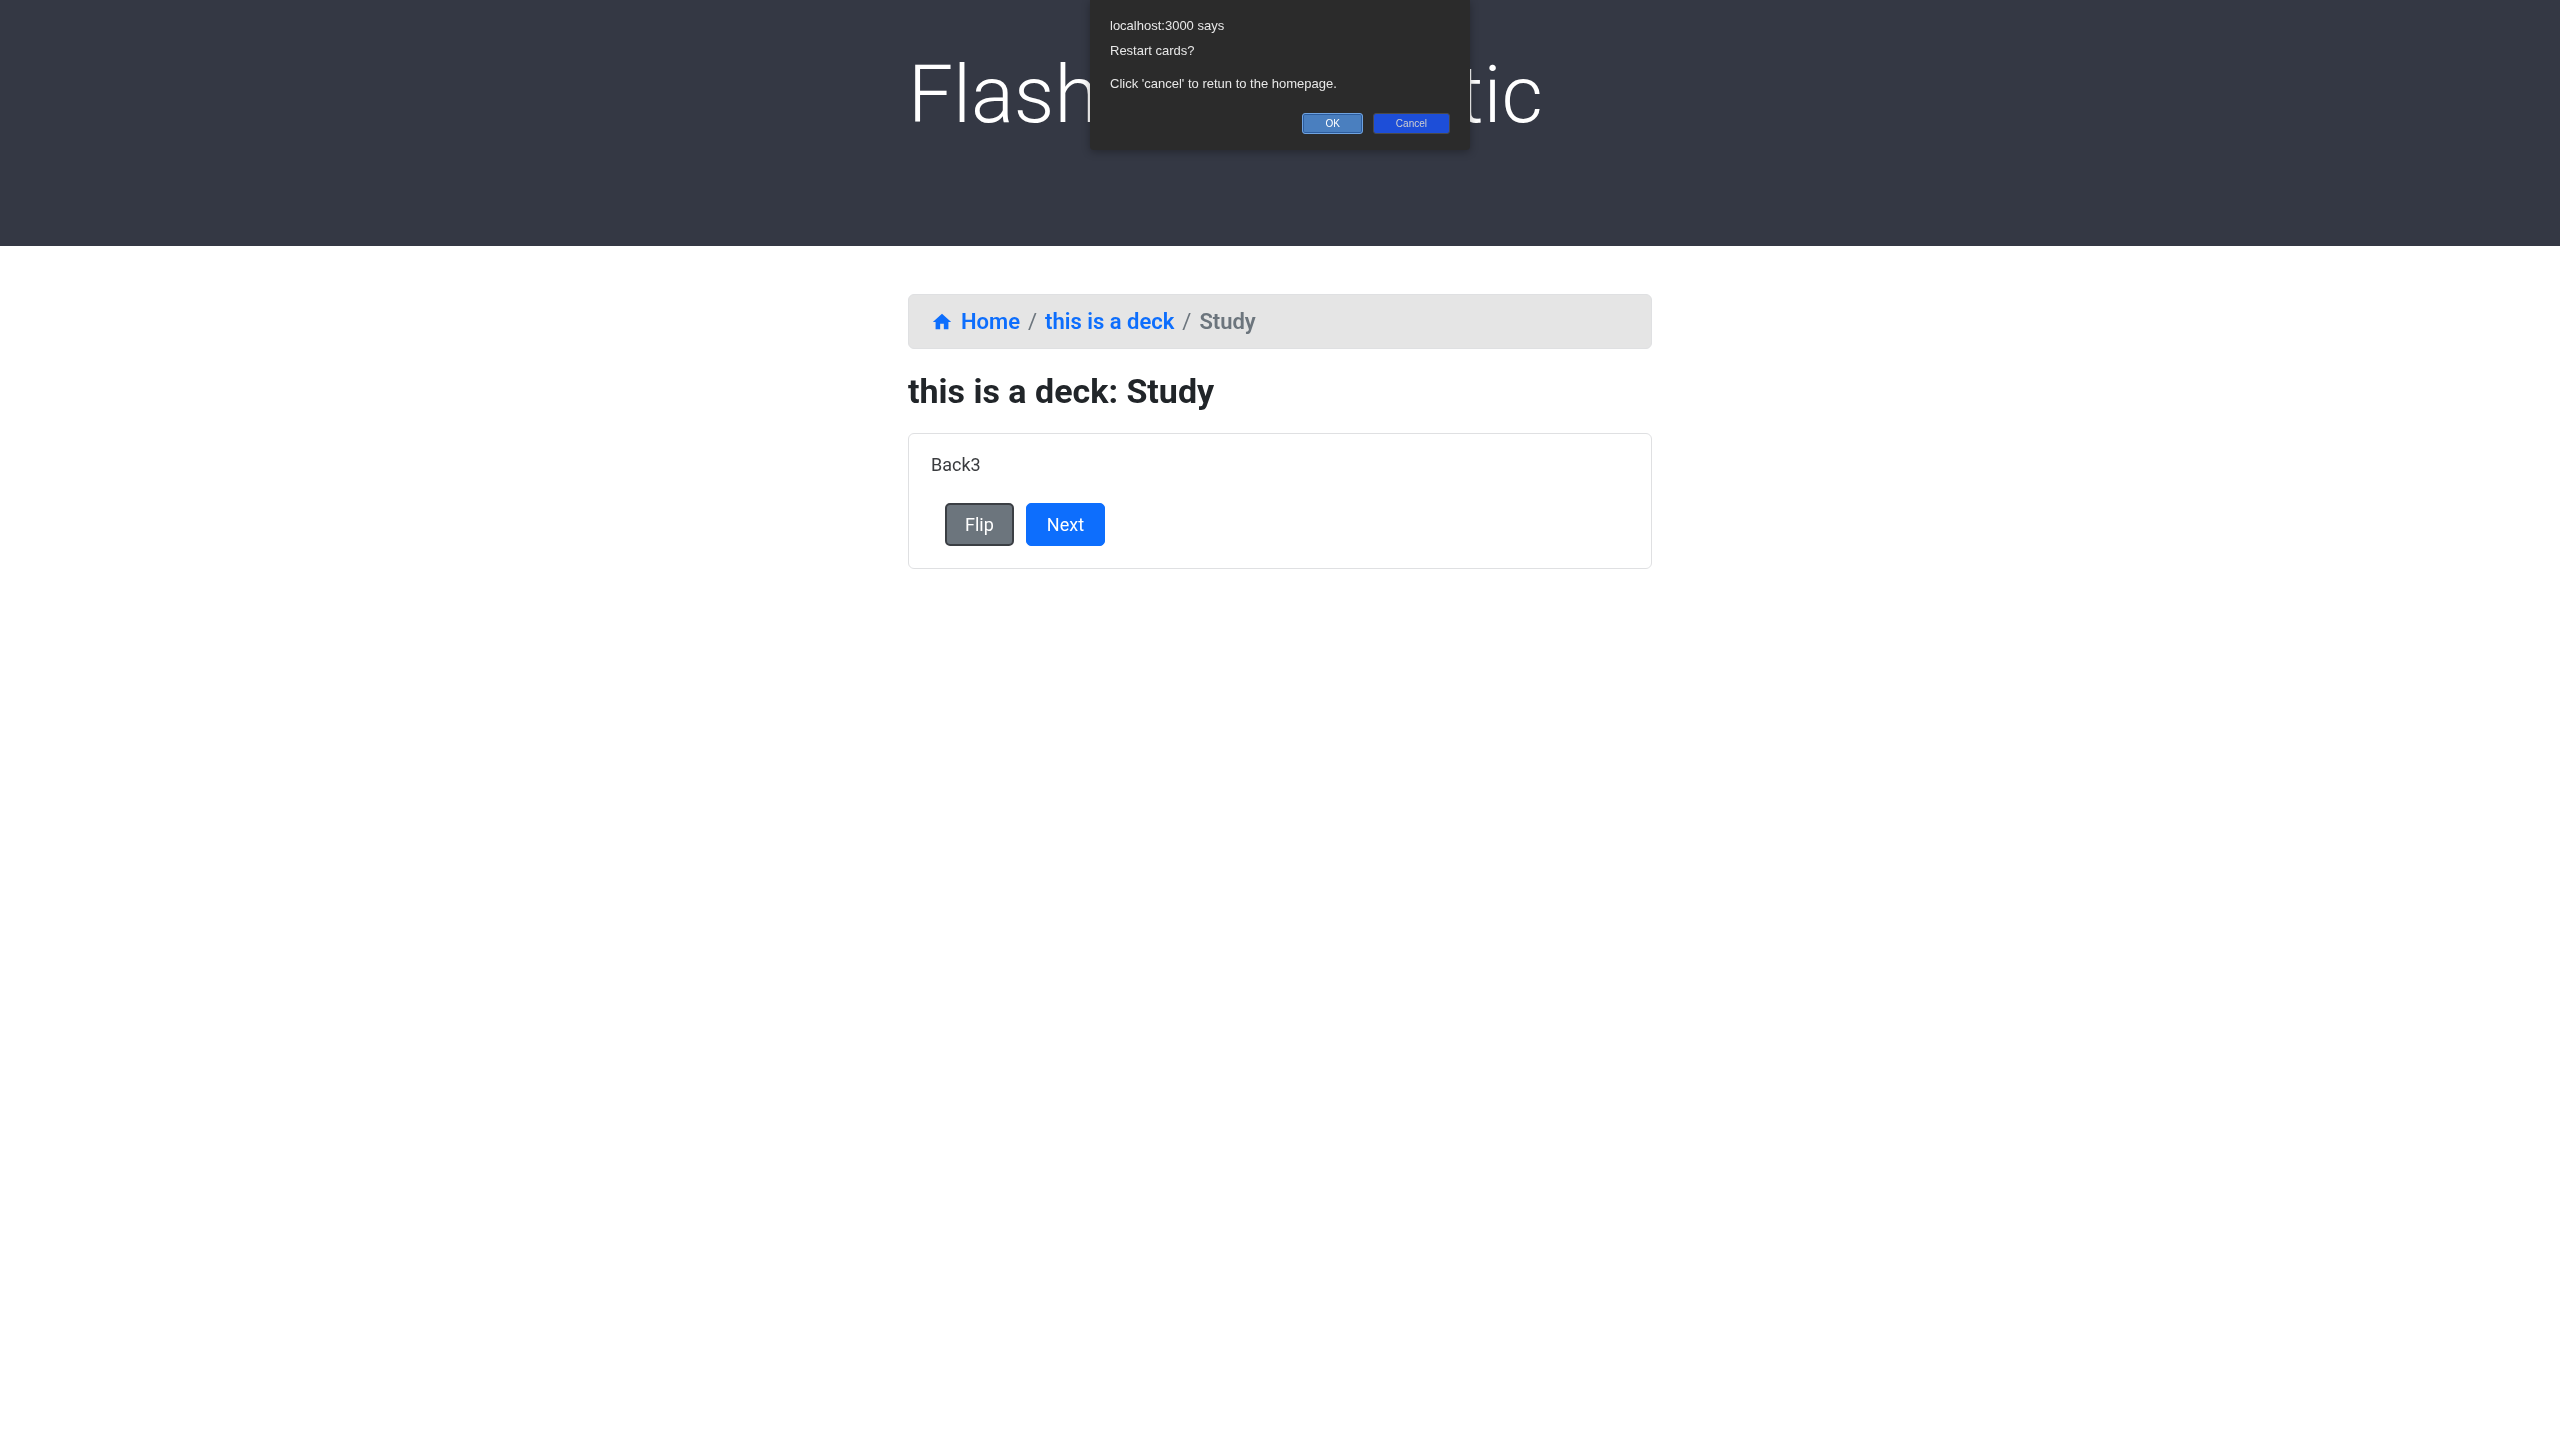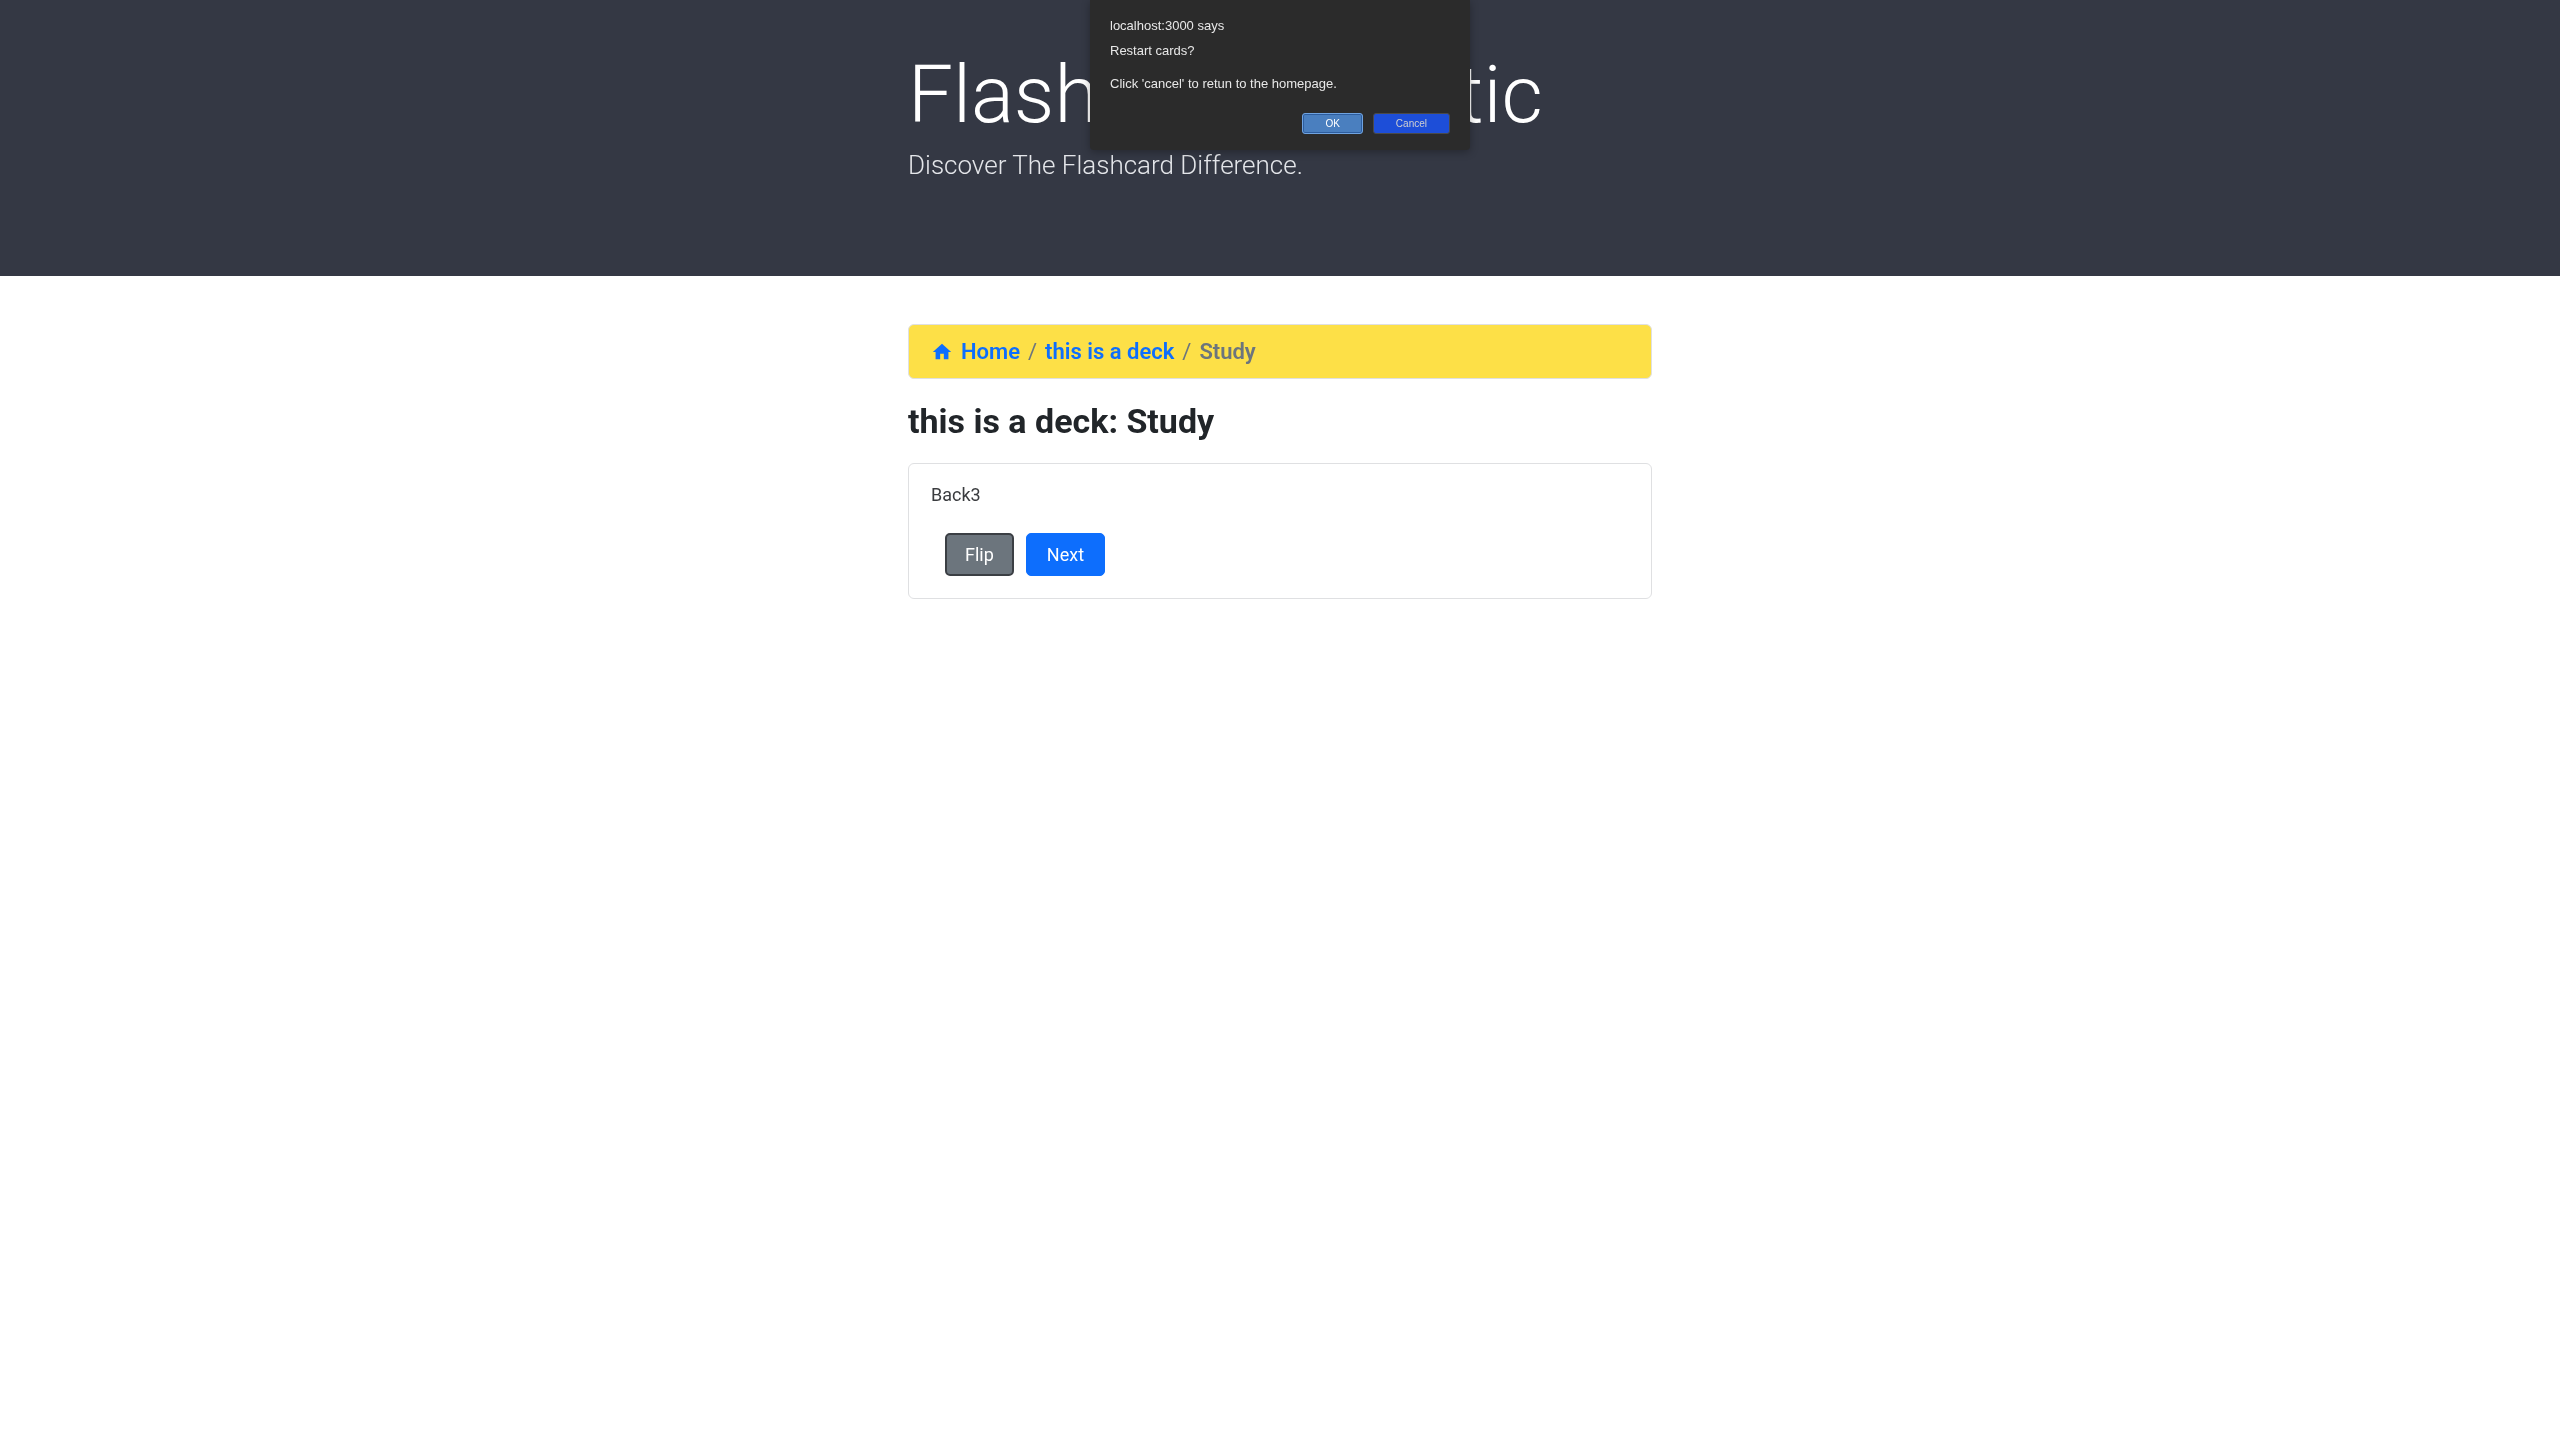--- a/index.html
+++ b/index.html
@@ -38,21 +38,21 @@
     }
     .main-content {
       max-width: 1630px;
       margin: 0 auto;
       padding: 48px 15px 0 15px;
     }
     .inner {
       margin: 0 428px;
     }
     .breadcrumb {
-      background-color: #fde047;
+      background-color: #e5e5e5;
       border: 1px solid #dfe0e2;
       border-radius: 6px;
       padding: 14px 22px;
       margin-bottom: 22px;
       display: flex;
       align-items: center;
       font-size: 22px;
       font-weight: 600;
     }
     .breadcrumb a {
@@ -188,21 +188,20 @@
   <div class="alert-msg2">Click 'cancel' to retun to the homepage.</div>
   <div class="alert-buttons">
     <button class="alert-btn alert-btn-ok">OK</button>
     <button class="alert-btn alert-btn-cancel">Cancel</button>
   </div>
 </div>
 
 <div class="jumbotron">
   <div class="container">
     <h1>Flashcard-o-matic</h1>
-    <p class="lead">Discover The Flashcard Difference.</p>
   </div>
 </div>
 
 <div class="main-content">
   <div class="inner">
 
     <nav class="breadcrumb">
       <a href="#">
         <span class="home-icon-wrap">
           <svg width="22" height="22" viewBox="0 0 24 24" fill="#0d6efd">

